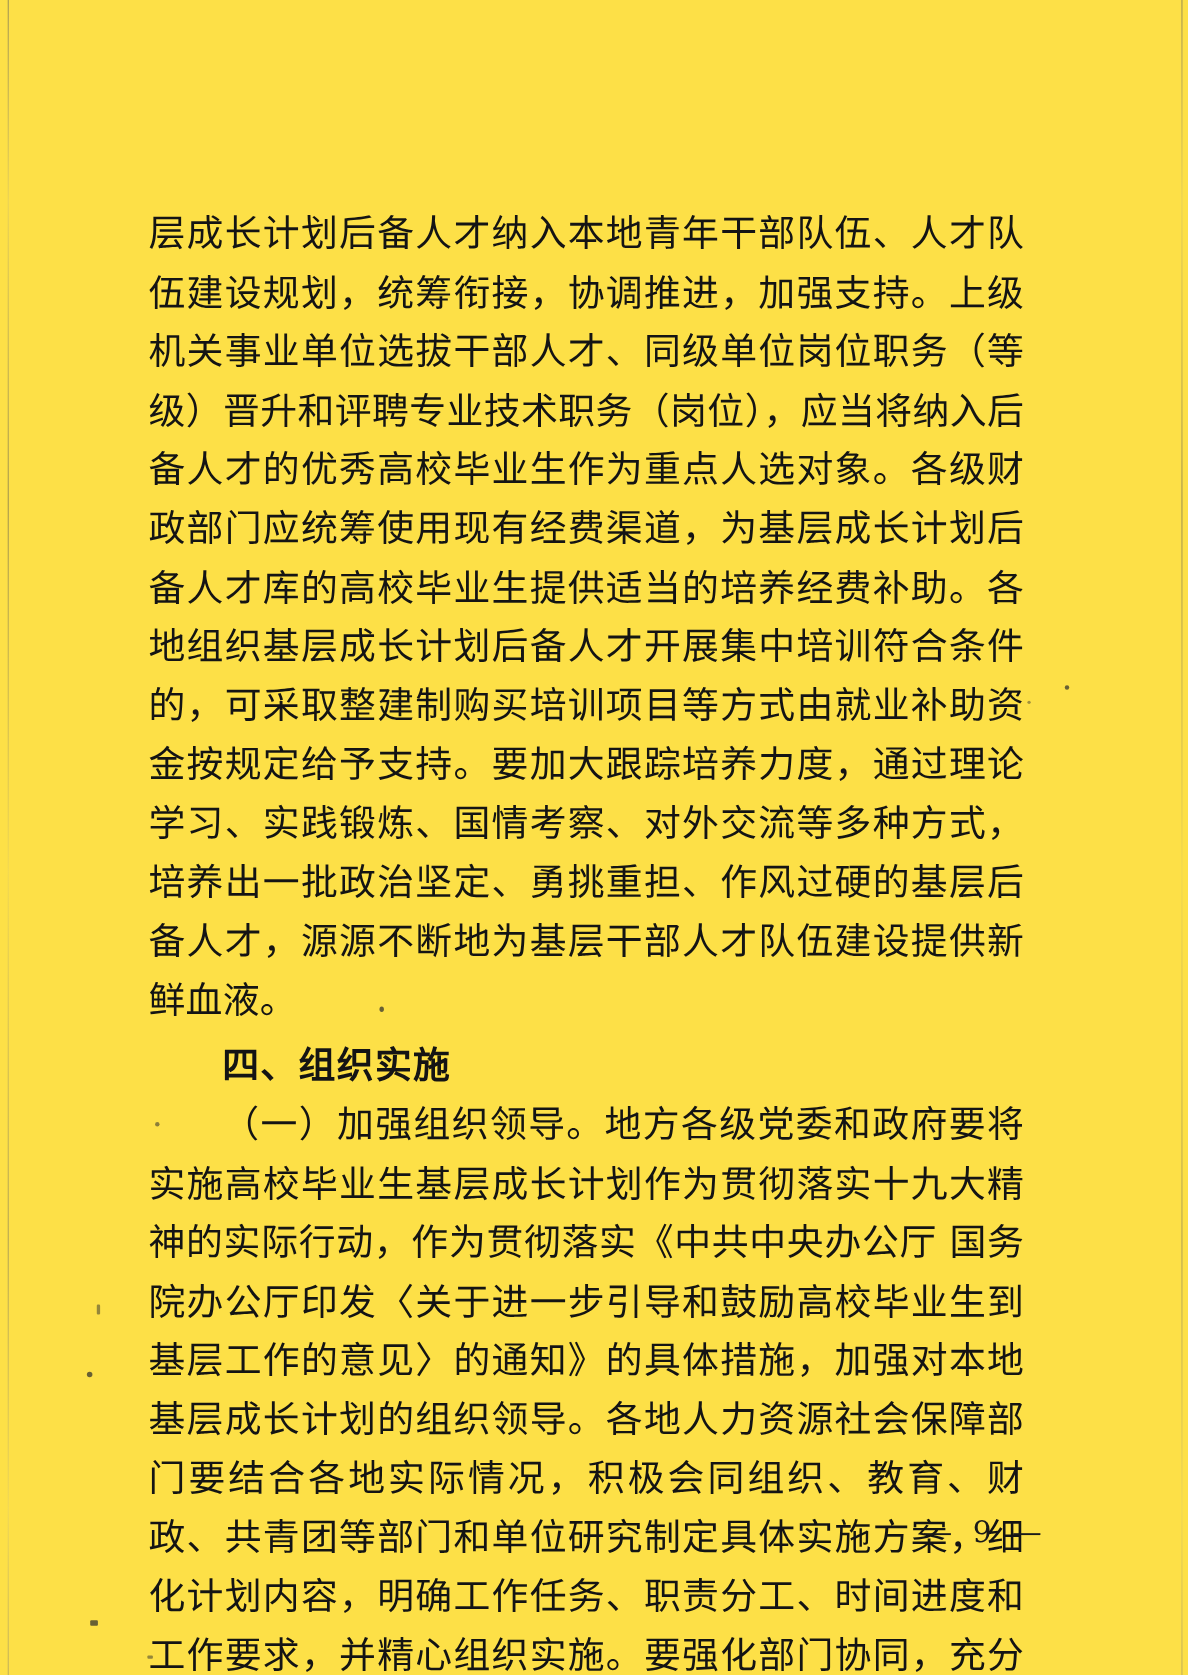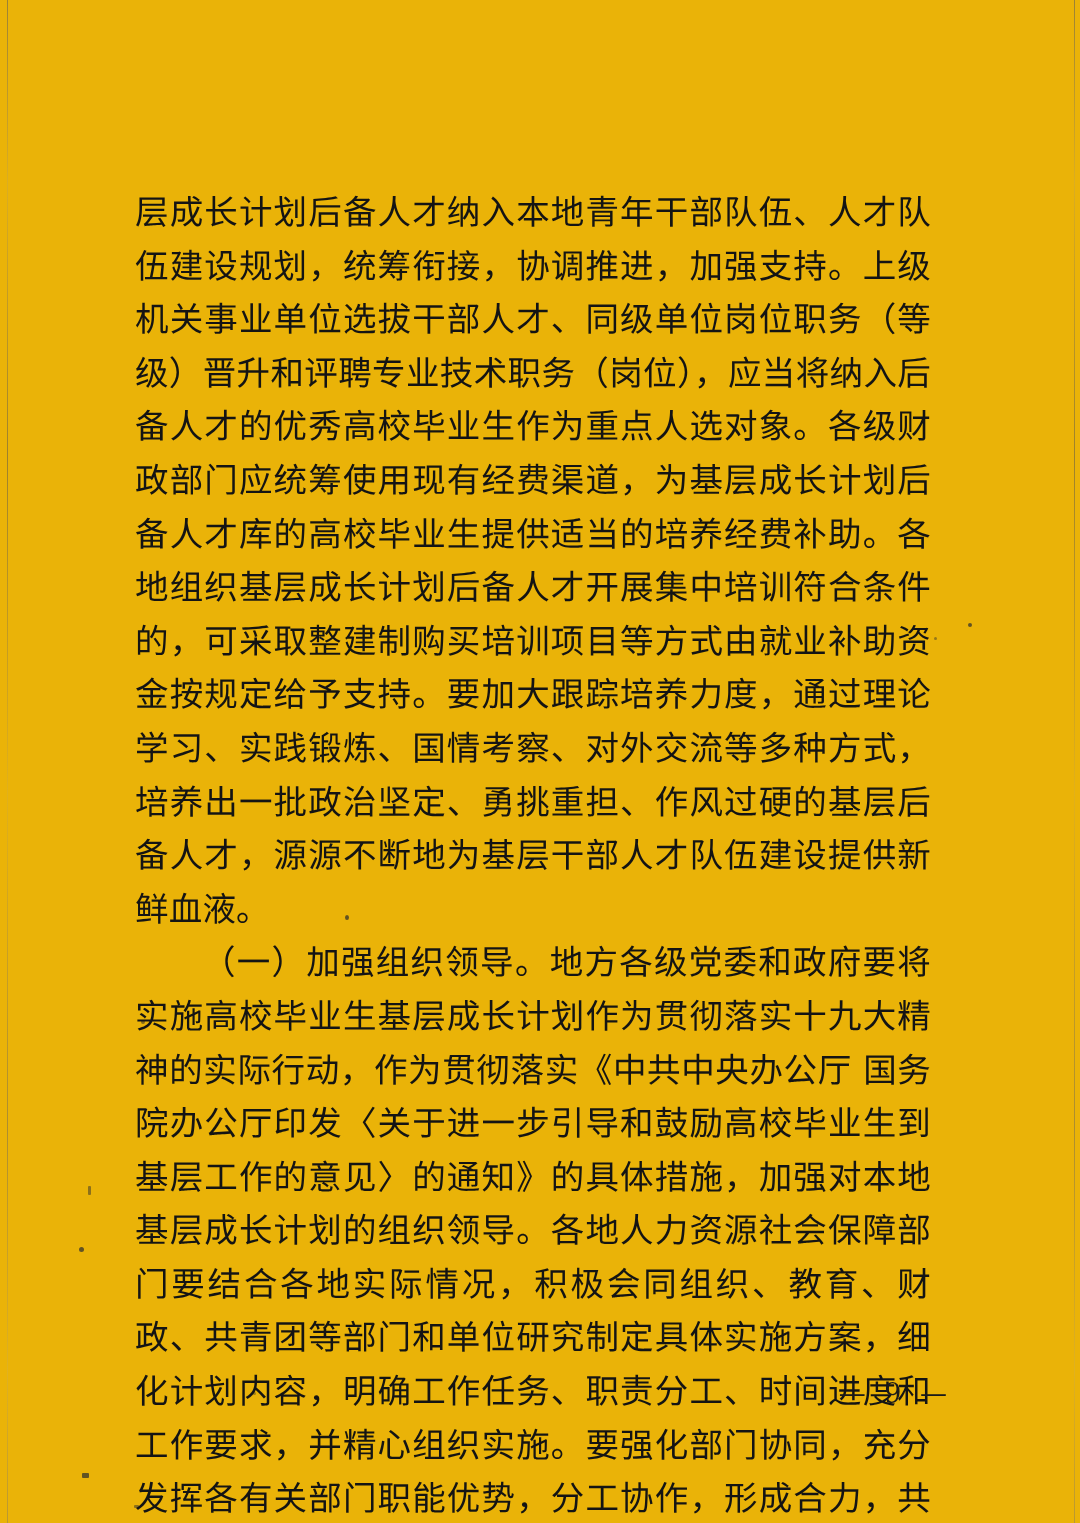--- a/index.html
+++ b/index.html
@@ -7,21 +7,21 @@
     margin: 0;
     padding: 0;
     background: #ffffff;
   }
 
   .page {
     position: relative;
     width: 1080px;
     height: 1523px;
     margin: 0 auto;
-    background: #eab308;
+    background: #fde047;
     overflow: hidden;
     font-family: "DejaVu Serif", "Liberation Serif", serif;
     color: #141414;
   }
 
   
   .scan-edge {
     position: absolute;
     top: 0;
     width: 1px;
@@ -105,20 +105,21 @@
   <div class="speck" style="left:79px;  top:1247px; width:5px; height:5px;"></div>
   <div class="speck" style="left:88px;  top:1186px; width:3px; height:9px; border-radius:1px; opacity:.5;"></div>
   <div class="speck" style="left:82px;  top:1473px; width:7px; height:5px; border-radius:1px;"></div>
   <div class="speck" style="left:134px; top:1505px; width:5px; height:3px; border-radius:1px; opacity:.5;"></div>
   <div class="speck" style="left:253px; top:1392px; width:3px; height:3px; opacity:.4;"></div>
 
   <div class="content">
 
     <p class="para continuation">层成长计划后备人才纳入本地青年干部队伍、人才队伍建设规划，统筹衔接，协调推进，加强支持。上级机关事业单位选拔干部人才、同级单位岗位职务（等级）晋升和评聘专业技术职务（岗位），应当将纳入后备人才的优秀高校毕业生作为重点人选对象。各级财政部门应统筹使用现有经费渠道，为基层成长计划后备人才库的高校毕业生提供适当的培养经费补助。各地组织基层成长计划后备人才开展集中培训符合条件的，可采取整建制购买培训项目等方式由就业补助资金按规定给予支持。要加大跟踪培养力度，通过理论学习、实践锻炼、国情考察、对外交流等多种方式，培养出一批政治坚定、勇挑重担、作风过硬的基层后备人才，源源不断地为基层干部人才队伍建设提供新鲜血液。</p>
 
+    <h2 class="heading">四、组织实施</h2>
 
     <p class="para">（一）加强组织领导。地方各级党委和政府要将实施高校毕业生基层成长计划作为贯彻落实十九大精神的实际行动，作为贯彻落实《中共中央办公厅 国务院办公厅印发〈关于进一步引导和鼓励高校毕业生到基层工作的意见〉的通知》的具体措施，加强对本地基层成长计划的组织领导。各地人力资源社会保障部门要结合各地实际情况，积极会同组织、教育、财政、共青团等部门和单位研究制定具体实施方案，细化计划内容，明确工作任务、职责分工、时间进度和工作要求，并精心组织实施。要强化部门协同，充分发挥各有关部门职能优势，分工协作，形成合力，共同推进计划的顺利实施。</p>
 
   </div>
 
   <div class="page-number">— 9 —</div>
 
 </div>
 
 </body></html>

